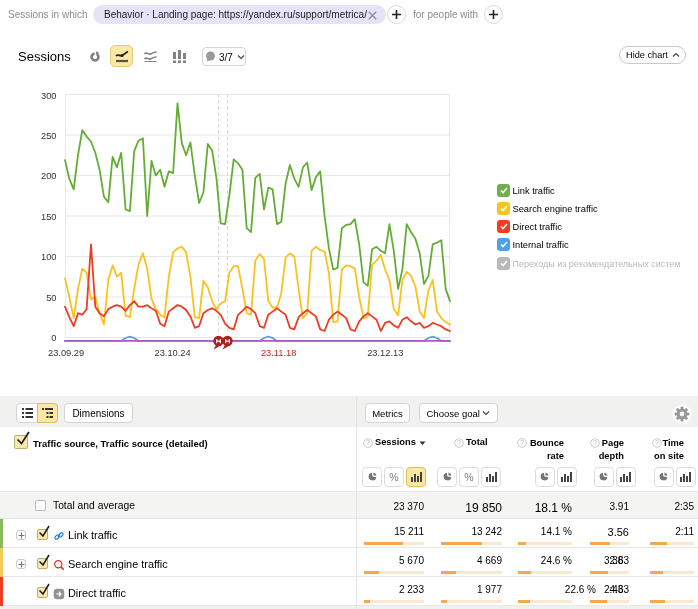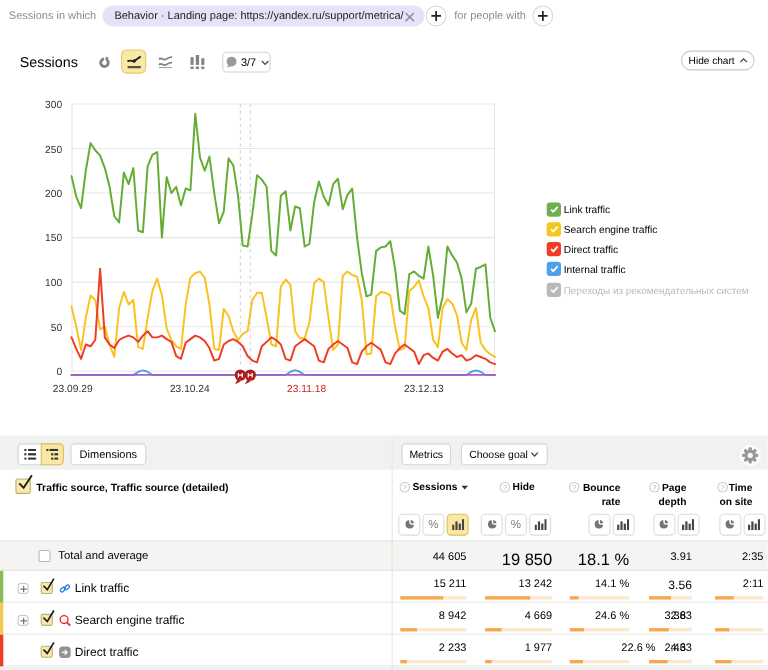--- a/index.html
+++ b/index.html
@@ -206,21 +206,21 @@
     <text x="5" y="7.3" font-size="6.5" fill="#b3b3b3" text-anchor="middle" font-family="Liberation Sans">?</text>
   </svg>
 <div class="abs" style="left:375px;top:437px;font-size:9.3px;font-weight:bold;">Sessions</div>
 <svg class="abs" style="left:419px;top:440.5px;" width="7" height="5" viewBox="0 0 7 5">
     <path d="M0.5 0.5 L3.5 4 L6.5 0.5 Z" fill="#333"></path>
   </svg>
 <svg class="abs" style="left:454px;top:438px;" width="10" height="10" viewBox="0 0 10 10">
     <circle cx="5" cy="5" r="4.3" fill="none" stroke="#c9c9c9" stroke-width="1"></circle>
     <text x="5" y="7.3" font-size="6.5" fill="#b3b3b3" text-anchor="middle" font-family="Liberation Sans">?</text>
   </svg>
-<div class="abs" style="left:466px;top:437px;font-size:9.3px;font-weight:bold;">Hide</div>
+<div class="abs" style="left:466px;top:437px;font-size:9.3px;font-weight:bold;">Total</div>
 <svg class="abs" style="left:517px;top:438px;" width="10" height="10" viewBox="0 0 10 10">
     <circle cx="5" cy="5" r="4.3" fill="none" stroke="#c9c9c9" stroke-width="1"></circle>
     <text x="5" y="7.3" font-size="6.5" fill="#b3b3b3" text-anchor="middle" font-family="Liberation Sans">?</text>
   </svg>
 <div class="abs" style="left:524px;top:437px;font-size:9.3px;font-weight:bold;text-align:right;width:40px;white-space:normal;line-height:13px;">Bounce rate</div>
 <svg class="abs" style="left:590px;top:438px;" width="10" height="10" viewBox="0 0 10 10">
     <circle cx="5" cy="5" r="4.3" fill="none" stroke="#c9c9c9" stroke-width="1"></circle>
     <text x="5" y="7.3" font-size="6.5" fill="#b3b3b3" text-anchor="middle" font-family="Liberation Sans">?</text>
   </svg>
 <div class="abs" style="left:594px;top:437px;font-size:9.3px;font-weight:bold;text-align:right;width:30px;white-space:normal;line-height:13px;">Page depth</div>
@@ -311,23 +311,23 @@
         <rect x="0" y="6" width="2" height="5"></rect>
         <rect x="3" y="3" width="2" height="8"></rect>
         <rect x="6" y="5" width="2" height="6"></rect>
         <rect x="9" y="1" width="2" height="10"></rect>
       </g>
     </svg>
   </div>
 <div class="abs" style="left:0;top:491px;width:698px;height:28px;background:#f4f4f2;border-top:1px solid #e9e9e7;border-bottom:1px solid #e4e4e2;"></div>
 <div class="abs" style="left:35px;top:500px;width:11px;height:11px;background:#fff;border:1px solid #b9b9b9;border-radius:2px;"></div>
 <div class="abs" style="left:53px;top:500px;font-size:10.3px;">Total and average</div>
-<div class="abs" style="left:334px;top:501px;width:90px;text-align:right;font-size:10px;">44 605</div>
-<div class="abs" style="left:412px;top:501px;width:90px;text-align:right;font-size:15px;">19 850</div>
-<div class="abs" style="left:482px;top:501px;width:90px;text-align:right;font-size:15px;">18.1 %</div>
+<div class="abs" style="left:334px;top:501px;width:90px;text-align:right;font-size:10px;">23 370</div>
+<div class="abs" style="left:412px;top:501px;width:90px;text-align:right;font-size:12px;">19 850</div>
+<div class="abs" style="left:482px;top:501px;width:90px;text-align:right;font-size:12px;">18.1 %</div>
 <div class="abs" style="left:539px;top:501px;width:90px;text-align:right;font-size:10px;">3.91</div>
 <div class="abs" style="left:604px;top:501px;width:90px;text-align:right;font-size:10px;">2:35</div>
 <div class="abs" style="left:0;top:519px;width:698px;height:29px;border-bottom:1px solid #e8e8e6;"></div>
 <div class="abs" style="left:0;top:519px;width:3px;height:29px;background:#8aba5a;"></div>
 <div class="abs" style="left:15.5px;top:529.5px;width:10.5px;height:10.5px;border:1px solid #c9c9c9;border-radius:3px;"></div>
 <svg class="abs" style="left:17.7px;top:531.7px;" width="7" height="7" viewBox="0 0 7 7">
     <path d="M3.5 0.5 V6.5 M0.5 3.5 H6.5" stroke="#777" stroke-width="1.1"></path>
   </svg>
 <div class="abs" style="left:36.5px;top:528.5px;width:11px;height:11px;background:#f7e9af;border:1px solid #bdb06a;border-radius:2px;"></div>
 <svg class="abs" style="left:38px;top:525.0px;" width="12" height="13" viewBox="0 0 12 13">
@@ -364,21 +364,21 @@
   </svg>
 <div class="abs" style="left:36.5px;top:557.5px;width:11px;height:11px;background:#f7e9af;border:1px solid #bdb06a;border-radius:2px;"></div>
 <svg class="abs" style="left:38px;top:554.0px;" width="12" height="13" viewBox="0 0 12 13">
     <path d="M1.5 7.5 L5 11 L11 1" stroke="#1a1a1a" stroke-width="1.5" fill="none"></path>
   </svg>
 <div class="abs" style="left:52.5px;top:557.0px;"><svg width="12" height="12" viewBox="0 0 24 24">
       <circle cx="10.5" cy="10.5" r="7.2" fill="none" stroke="#e8281c" stroke-width="2.4"></circle>
       <path d="M15.8 15.8 L21.5 21.5" stroke="#e8281c" stroke-width="3.2"></path>
     </svg></div>
 <div class="abs" style="left:68px;top:557.5px;font-size:10.9px;">Search engine traffic</div>
-<div class="abs" style="left:334px;top:555px;width:90px;text-align:right;font-size:10px;">8 942</div>
+<div class="abs" style="left:334px;top:555px;width:90px;text-align:right;font-size:10px;">5 670</div>
 <div class="abs" style="left:364px;top:570.5px;width:60px;height:3px;background:#fbe8cf;"></div>
 <div class="abs" style="left:364px;top:570.5px;width:15px;height:3px;background:#f4a950;"></div>
 <div class="abs" style="left:412px;top:555px;width:90px;text-align:right;font-size:10px;">4 669</div>
 <div class="abs" style="left:441px;top:570.5px;width:61px;height:3px;background:#fbe8cf;"></div>
 <div class="abs" style="left:441px;top:570.5px;width:15px;height:3px;background:#f4a950;"></div>
 <div class="abs" style="left:482px;top:555px;width:90px;text-align:right;font-size:10px;">24.6 %</div>
 <div class="abs" style="left:518px;top:570.5px;width:54px;height:3px;background:#fbe8cf;"></div>
 <div class="abs" style="left:518px;top:570.5px;width:13px;height:3px;background:#f4a950;"></div>
 <div class="abs" style="left:539px;top:555px;width:90px;text-align:right;font-size:10px;">2.83</div>
 <div class="abs" style="left:590px;top:570.5px;width:39px;height:3px;background:#fbe8cf;"></div>

